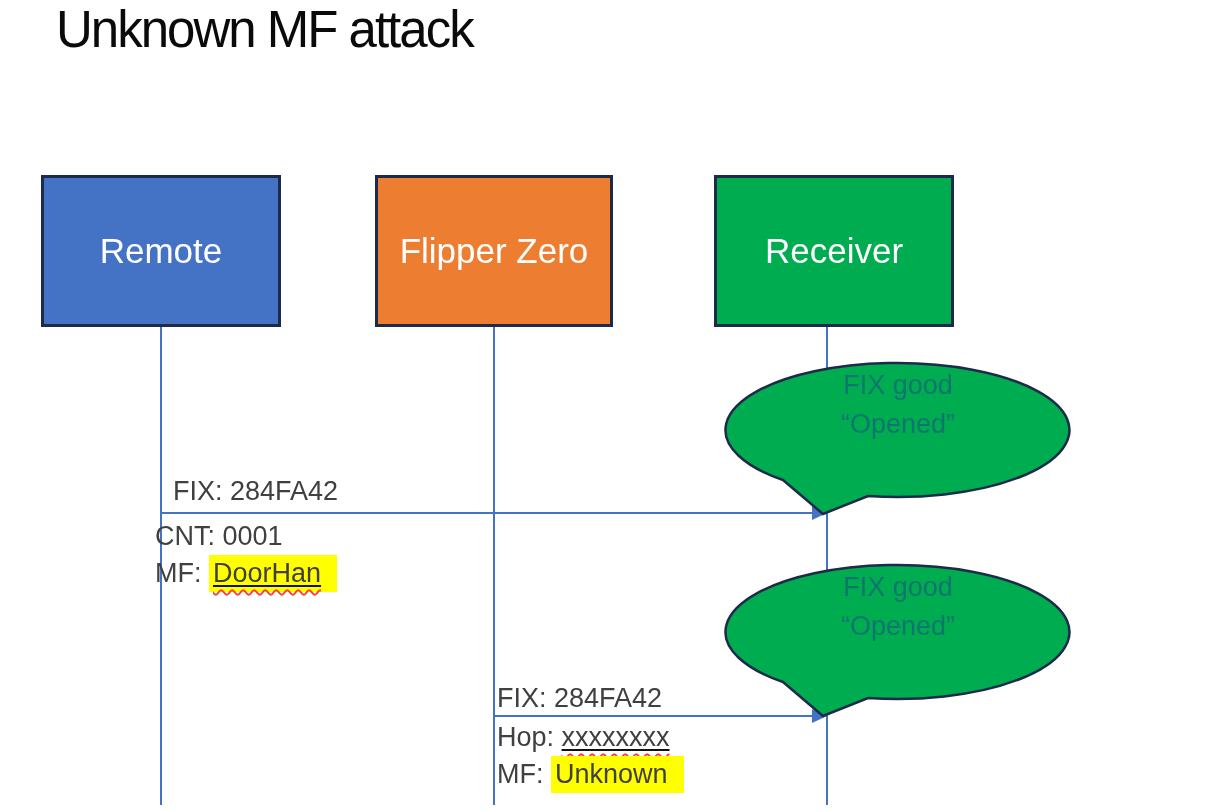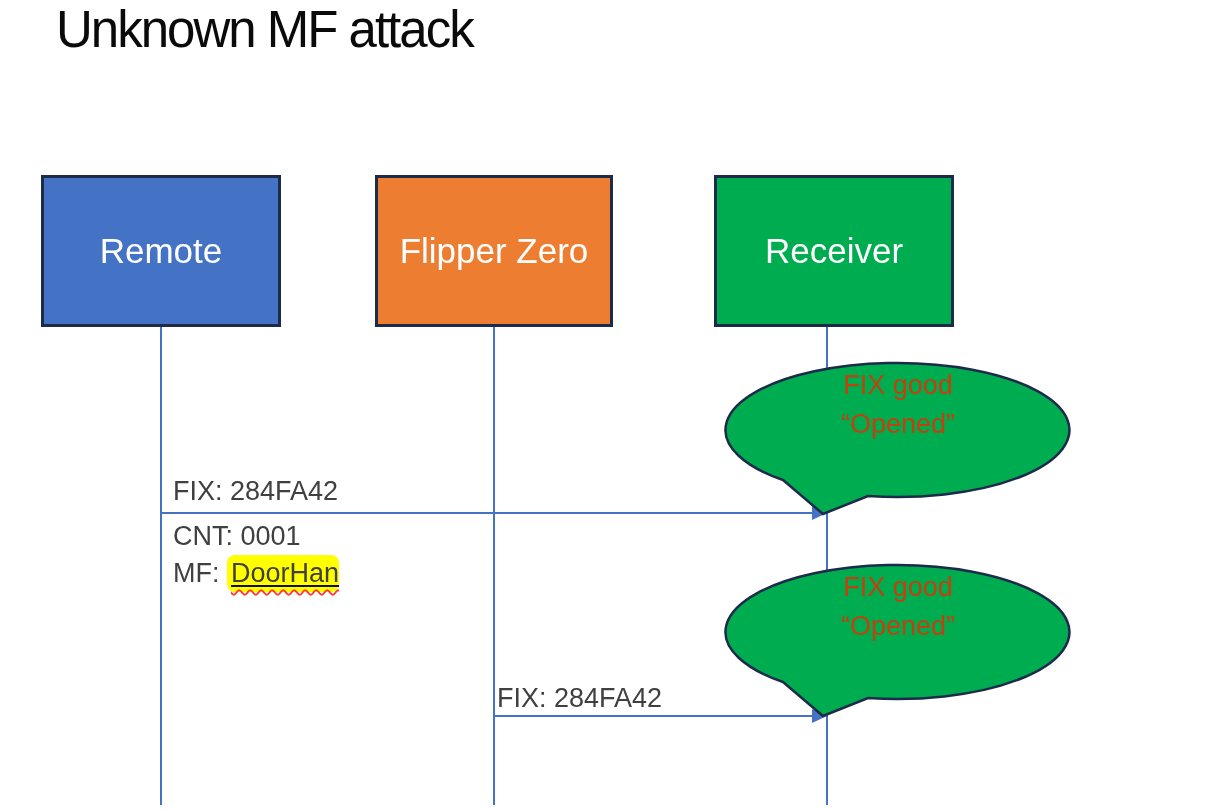--- a/index.html
+++ b/index.html
@@ -30,37 +30,37 @@
   .msg-line { position:absolute; height:2px; background:var(--line-blue, #4472C4); }
   .arrow-head {
     position:absolute; width:0; height:0;
     border-top:7px solid transparent; border-bottom:7px solid transparent;
     border-left:15px solid var(--line-blue, #4472C4);
   }
 
   .msg-text { position:absolute; font-size:27px; line-height:37px; white-space:nowrap; color:#404040; }
   .msg-above { line-height:34px; }
 
-  .hl { background:var(--highlight-yellow, #FFFF00); padding:3px 0 4px 4px;border-radius:8px; }
+  .hl { background:var(--highlight-yellow, #FFFF00); padding:3px 16px 4px 4px; }
   .spell {
     text-decoration-line:underline; text-decoration-style:wavy;
     text-decoration-color:var(--spell-red, #FF3D2E);
     text-decoration-thickness:2px; text-underline-offset:7px;
     text-decoration-skip-ink:none;
   }
   .u {
     text-decoration-line:underline; text-decoration-style:solid;
     text-decoration-color:#111; text-decoration-thickness:2px;
     text-underline-offset:3px; text-decoration-skip-ink:none;
   }
 
   .bubble { position:absolute; }
   .bubble-text {
     position:absolute; width:330px; text-align:center;
-    color:#c2410c; font-size:27px; line-height:39px; white-space:nowrap;
+    color:#0f766e; font-size:27px; line-height:39px; white-space:nowrap;
   }
 </style>
 </head>
 <body>
 
 <div class="slide">
 
   <div class="title">Unknown MF attack</div>
 
   <div class="actor actor-remote">
@@ -73,28 +73,32 @@
     <span class="actor-label">Receiver</span>
   </div>
 
   <div class="lifeline" style="left:160px;"></div>
   <div class="lifeline" style="left:493px;"></div>
   <div class="lifeline" style="left:826px;"></div>
 
   <div class="msg-line" style="left:161px; top:512px; width:657px;"></div>
   <div class="arrow-head" style="left:812px; top:506px;"></div>
   <div class="msg-text msg-above" style="left:173px; top:474px;">FIX: 284FA42</div>
-  <div class="msg-text" style="left:173px; top:518px;">
+  <div class="msg-text" style="left:155px; top:518px;">
     <div><span>CNT: </span><span>0001</span></div>
     <div><span>MF: </span><span class="hl"><span class="spell"><span class="u">DoorHan</span></span></span></div>
   </div>
 
   <div class="msg-line" style="left:494px; top:715px; width:324px;"></div>
   <div class="arrow-head" style="left:812px; top:709px;"></div>
   <div class="msg-text msg-above" style="left:497px; top:681px;">FIX: 284FA42</div>
+  <div class="msg-text" style="left:497px; top:719px;">
+    <div><span>Hop: </span><span class="spell"><span class="u">xxxxxxxx</span></span></div>
+    <div><span>MF: </span><span class="hl"><span>Unknown</span></span></div>
+  </div>
 
   <svg class="bubble" style="left:715px; top:355px;" width="365" height="170" viewBox="0 0 365 170">
     <path d="M 68 125 L 108 159 L 153 141 A 172 67 0 1 0 68 125 Z" fill="var(--accent-green, #00AC50)" stroke="var(--outline-navy, #1C2B49)" stroke-width="2.5"></path>
   </svg>
   <div class="bubble-text" style="left:733px; top:366px;">
     <div>FIX good</div>
     <div>“Opened”</div>
   </div>
 
   <svg class="bubble" style="left:715px; top:557px;" width="365" height="170" viewBox="0 0 365 170">

